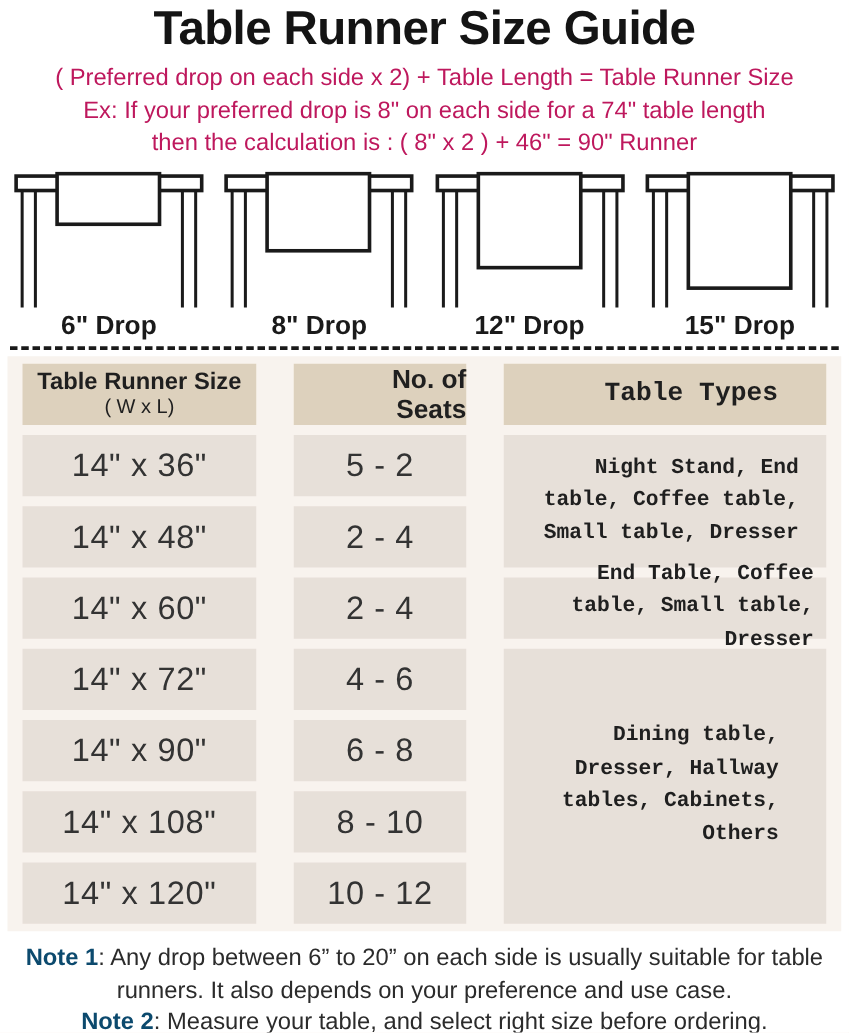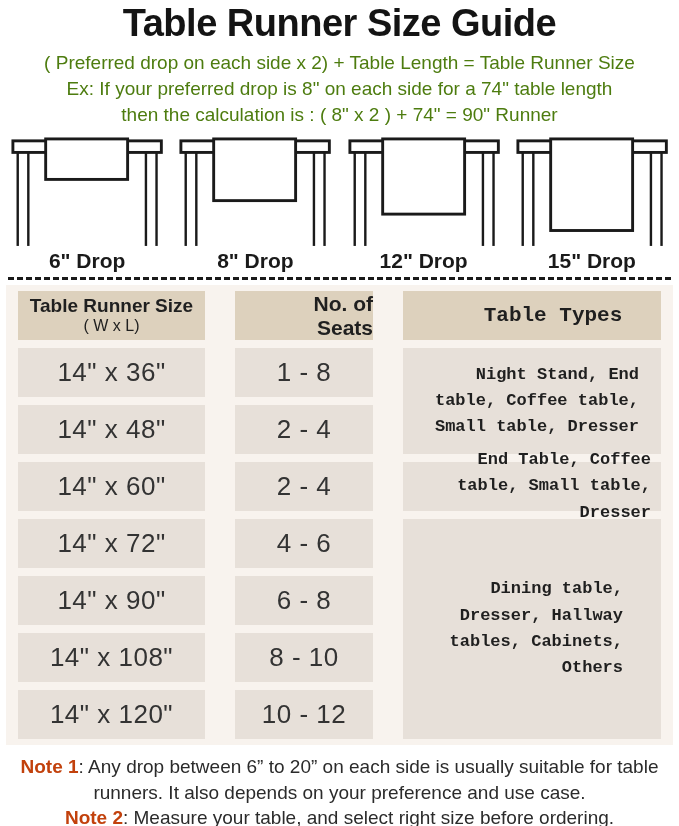--- a/index.html
+++ b/index.html
@@ -18,21 +18,21 @@
     font-size: 38px;
     font-weight: 700;
     letter-spacing: -0.5px;
     color: #141414;
     padding-top: 2px;
     line-height: 1.12;
   }
   .formula-line {
     text-align: center;
     font-size: 19px;
-    color: #4d7c0f;
+    color: #be185d;
     line-height: 1.38;
   }
   .formula-line.first { margin-top: 5px; }
 
   
   .illustrations {
     display: flex;
     justify-content: space-between;
     padding: 9px 10px 0 10px;
     gap: 14px;
@@ -108,29 +108,29 @@
 
   
   .notes {
     margin-top: 9px;
     text-align: center;
     font-size: 19px;
     line-height: 1.34;
     color: #2b2b2b;
     padding: 0 2px;
   }
-  .notes b { color: #c2410c; }
+  .notes b { color: #0c4a6e; }
 </style>
 </head>
 <body>
 
 <div class="title">Table Runner Size Guide</div>
 <div class="formula-line first">( Preferred drop on each side x 2) + Table Length = Table Runner Size</div>
 <div class="formula-line">Ex: If your preferred drop is 8" on each side for a 74" table length</div>
-<div class="formula-line">then the calculation is : ( 8" x 2 ) + 74" = 90" Runner</div>
+<div class="formula-line">then the calculation is : ( 8" x 2 ) + 46" = 90" Runner</div>
 
 <div class="illustrations">
 
   <div class="illus">
     <svg viewBox="0 0 160 115">
       <rect x="3" y="4" width="154" height="12" fill="#ffffff" stroke="#1a1a1a" stroke-width="3"></rect>
       <g stroke="#1a1a1a" stroke-width="2.5">
         <line x1="8" y1="16" x2="8" y2="113"></line>
           <line x1="19" y1="16" x2="19" y2="113"></line>
         <line x1="141" y1="16" x2="141" y2="113"></line>
@@ -196,21 +196,21 @@
     <span class="hdr-single">No. of Seats</span>
   </div>
   <div class="cell header c3 r1">
     <span class="hdr-single">Table Types</span>
   </div>
 
   <div class="cell data c1 r2">
       <span class="size-text">14" x 36"</span>
     </div>
   <div class="cell data c2 r2">
-      <span class="seats-text">1 - 8</span>
+      <span class="seats-text">5 - 2</span>
     </div>
 
   <div class="cell data c1 r3">
       <span class="size-text">14" x 48"</span>
     </div>
   <div class="cell data c2 r3">
       <span class="seats-text">2 - 4</span>
     </div>
 
   <div class="cell data c1 r4">

